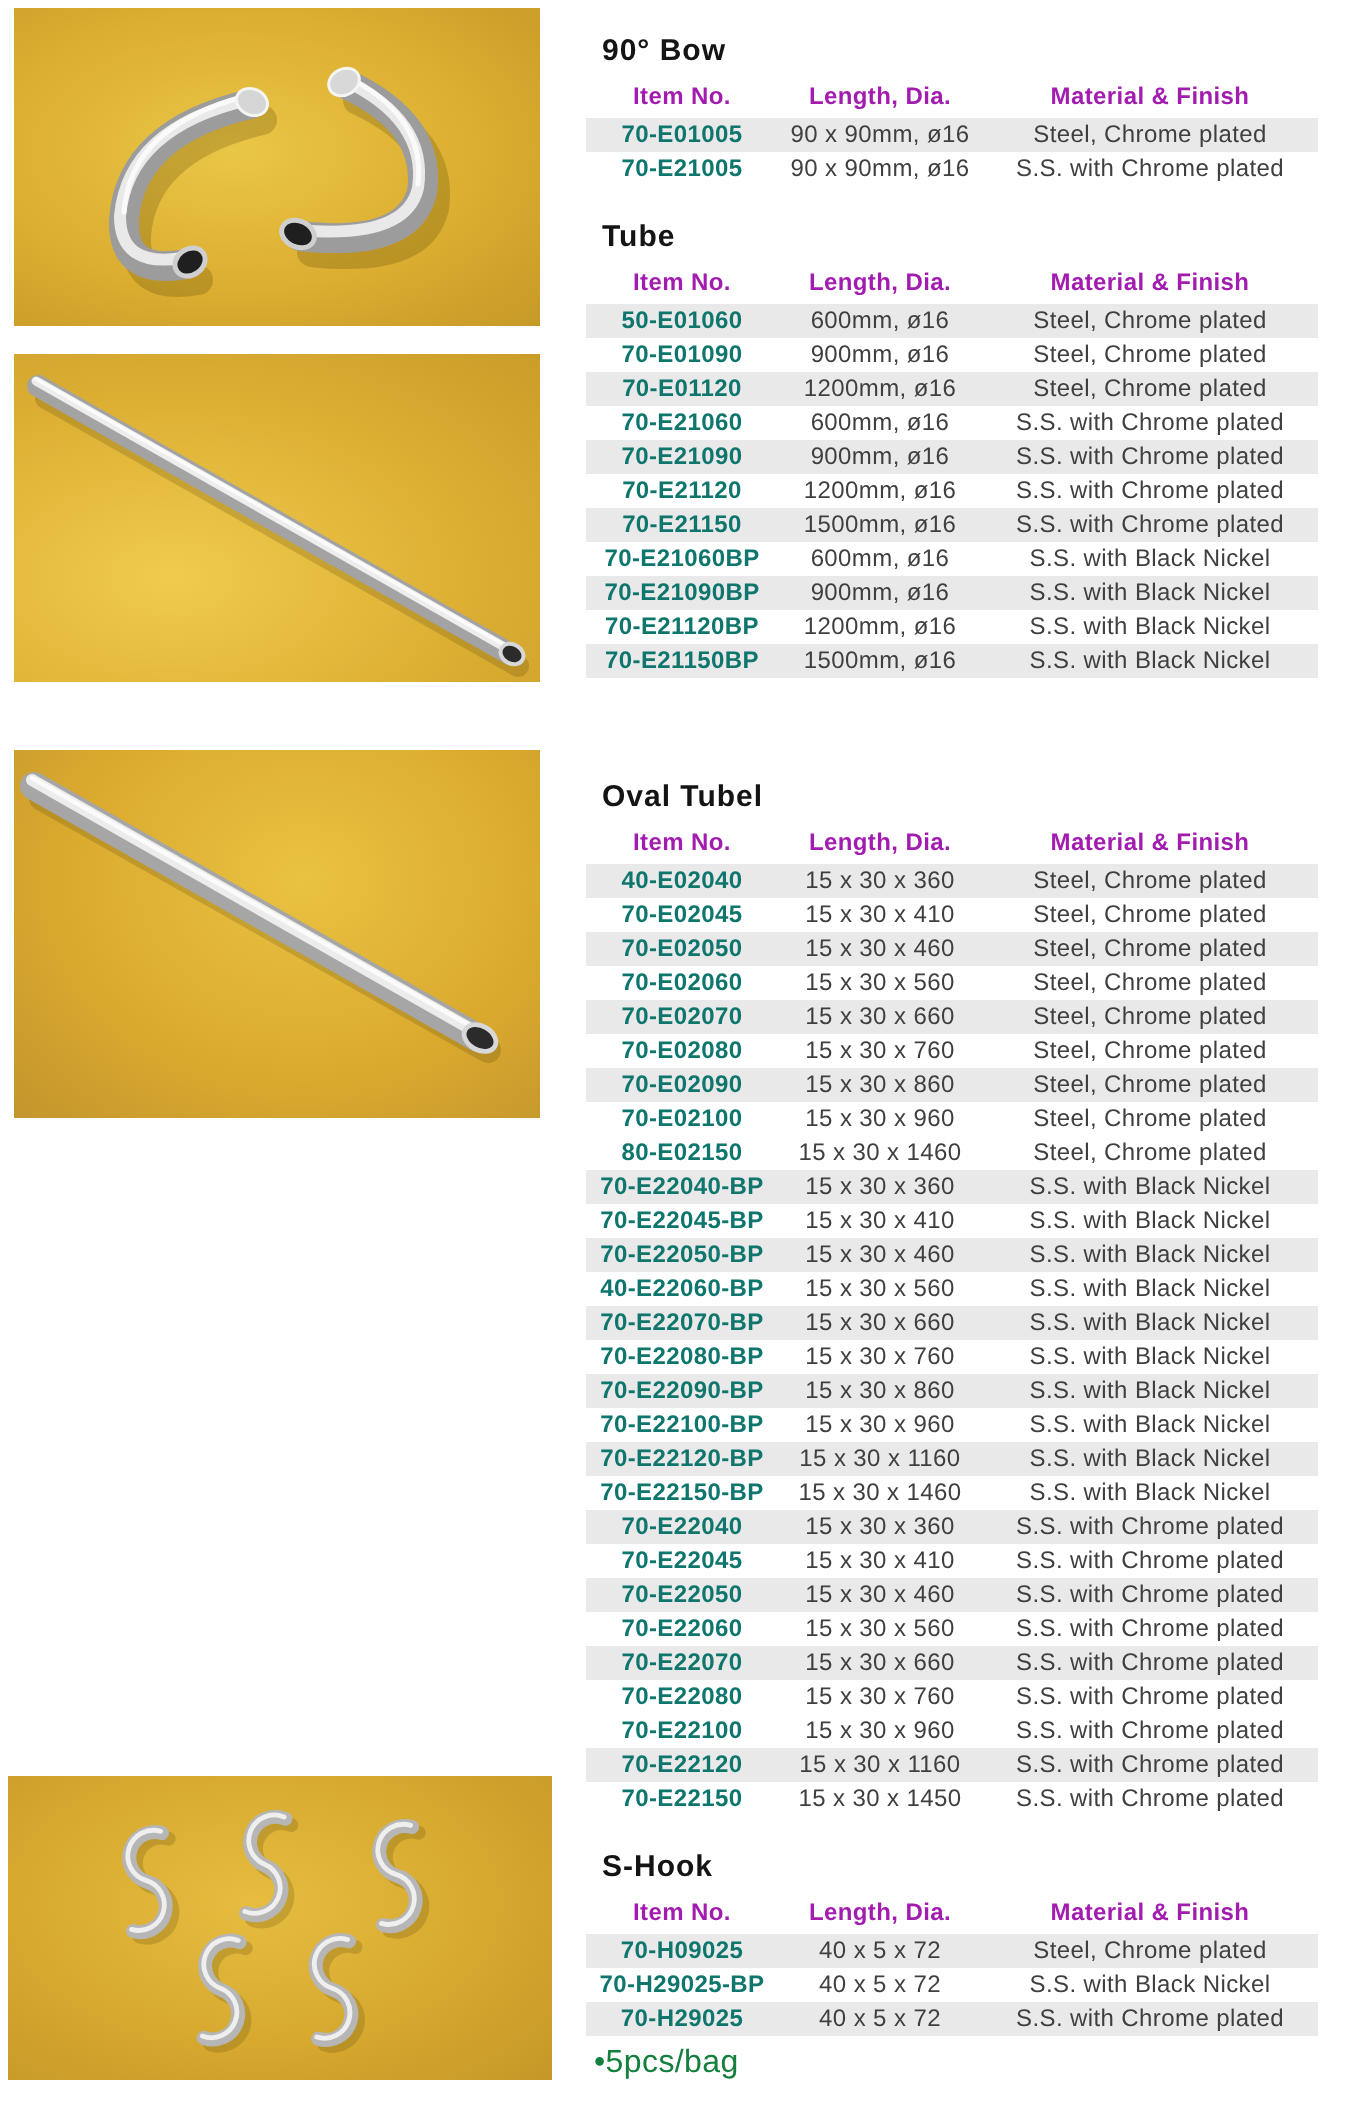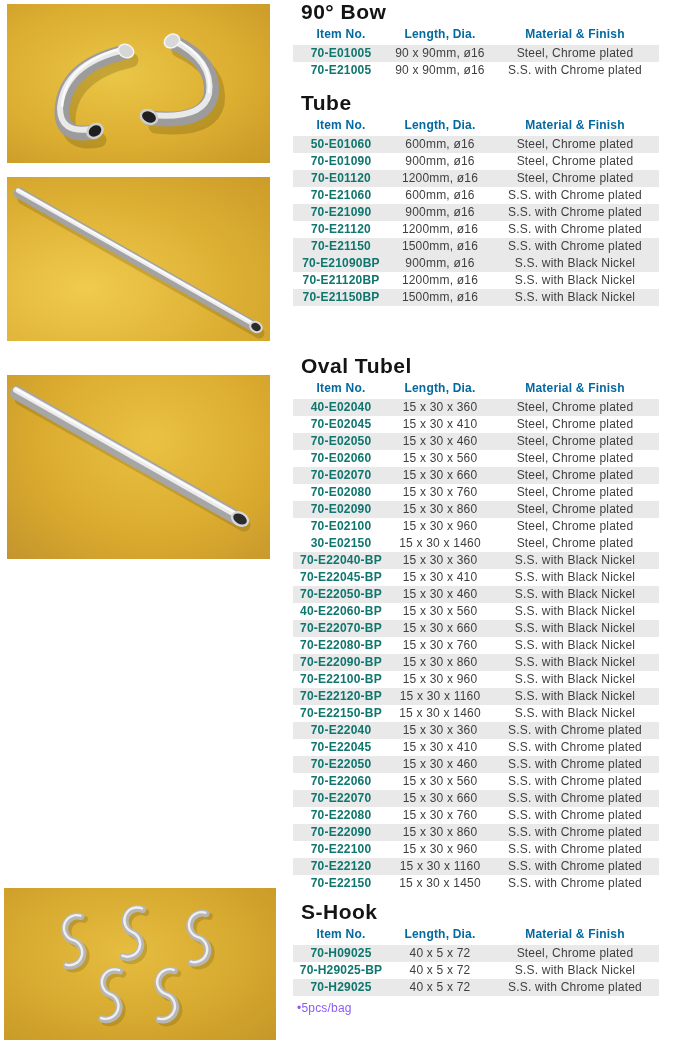--- a/index.html
+++ b/index.html
@@ -24,39 +24,39 @@
 
   
   .sections { position:absolute; left:293px; top:0; width:376px; }
   .catalog-section { margin:0; }
   .sec-0 { margin-top:2px; }
   .sec-1 { margin-top:14px; }
   .sec-2 { margin-top:50px; }
   .sec-3 { margin-top:10px; }
 
   .section-title {
-    font-size:21px; line-height:19px; font-weight:700; color:#141414;
-    letter-spacing:0.5px; margin:0 0 4px 8px;
+    font-size:15px; line-height:19px; font-weight:700; color:#141414;
+    letter-spacing:0.5px; margin:16px 0 4px 8px;
   }
 
   table.items { border-collapse:collapse; table-layout:fixed; width:366px; }
   table.items th {
-    font-size:12px; font-weight:700; color:#0369a1; letter-spacing:0.2px;
+    font-size:12px; font-weight:700; color:#a21caf; letter-spacing:0.2px;
     text-align:center; padding:2px 0 4px 0; height:14px;
   }
   table.items td {
     font-size:12px; text-align:center; height:17px; line-height:17px;
     padding:0; letter-spacing:0.2px; white-space:nowrap; overflow:hidden;
   }
   tr.band td { background:#e9e9e9; }
   td.item-no { color:#0f766e; font-weight:700; }
   td.dim, td.mat { color:#3f3f3f; }
 
   .bag-note {
-    font-size:12px; color:#8b5cf6; letter-spacing:0.2px;
+    font-size:16px; color:#15803d; letter-spacing:0.2px;
     margin:5px 0 0 4px;
   }
 </style>
 </head>
 <body>
 
 <div class="page">
 
   <figure class="photo" id="photo-bow">
     <svg viewBox="0 0 263 159" aria-hidden="true">
@@ -199,20 +199,25 @@
             <tr class="">
               <td class="item-no">70-E21120</td>
               <td class="dim">1200mm, ø16</td>
               <td class="mat">S.S. with Chrome plated</td>
             </tr>
             <tr class="band">
               <td class="item-no">70-E21150</td>
               <td class="dim">1500mm, ø16</td>
               <td class="mat">S.S. with Chrome plated</td>
             </tr>
+            <tr class="">
+              <td class="item-no">70-E21060BP</td>
+              <td class="dim">600mm, ø16</td>
+              <td class="mat">S.S. with Black Nickel</td>
+            </tr>
             <tr class="band">
               <td class="item-no">70-E21090BP</td>
               <td class="dim">900mm, ø16</td>
               <td class="mat">S.S. with Black Nickel</td>
             </tr>
             <tr class="">
               <td class="item-no">70-E21120BP</td>
               <td class="dim">1200mm, ø16</td>
               <td class="mat">S.S. with Black Nickel</td>
             </tr>
@@ -274,21 +279,21 @@
               <td class="item-no">70-E02090</td>
               <td class="dim">15 x 30 x 860</td>
               <td class="mat">Steel, Chrome plated</td>
             </tr>
             <tr class="">
               <td class="item-no">70-E02100</td>
               <td class="dim">15 x 30 x 960</td>
               <td class="mat">Steel, Chrome plated</td>
             </tr>
             <tr class="">
-              <td class="item-no">30-E02150</td>
+              <td class="item-no">80-E02150</td>
               <td class="dim">15 x 30 x 1460</td>
               <td class="mat">Steel, Chrome plated</td>
             </tr>
             <tr class="band">
               <td class="item-no">70-E22040-BP</td>
               <td class="dim">15 x 30 x 360</td>
               <td class="mat">S.S. with Black Nickel</td>
             </tr>
             <tr class="">
               <td class="item-no">70-E22045-BP</td>
@@ -356,25 +361,20 @@
               <td class="mat">S.S. with Chrome plated</td>
             </tr>
             <tr class="band">
               <td class="item-no">70-E22070</td>
               <td class="dim">15 x 30 x 660</td>
               <td class="mat">S.S. with Chrome plated</td>
             </tr>
             <tr class="">
               <td class="item-no">70-E22080</td>
               <td class="dim">15 x 30 x 760</td>
-              <td class="mat">S.S. with Chrome plated</td>
-            </tr>
-            <tr class="band">
-              <td class="item-no">70-E22090</td>
-              <td class="dim">15 x 30 x 860</td>
               <td class="mat">S.S. with Chrome plated</td>
             </tr>
             <tr class="">
               <td class="item-no">70-E22100</td>
               <td class="dim">15 x 30 x 960</td>
               <td class="mat">S.S. with Chrome plated</td>
             </tr>
             <tr class="band">
               <td class="item-no">70-E22120</td>
               <td class="dim">15 x 30 x 1160</td>

